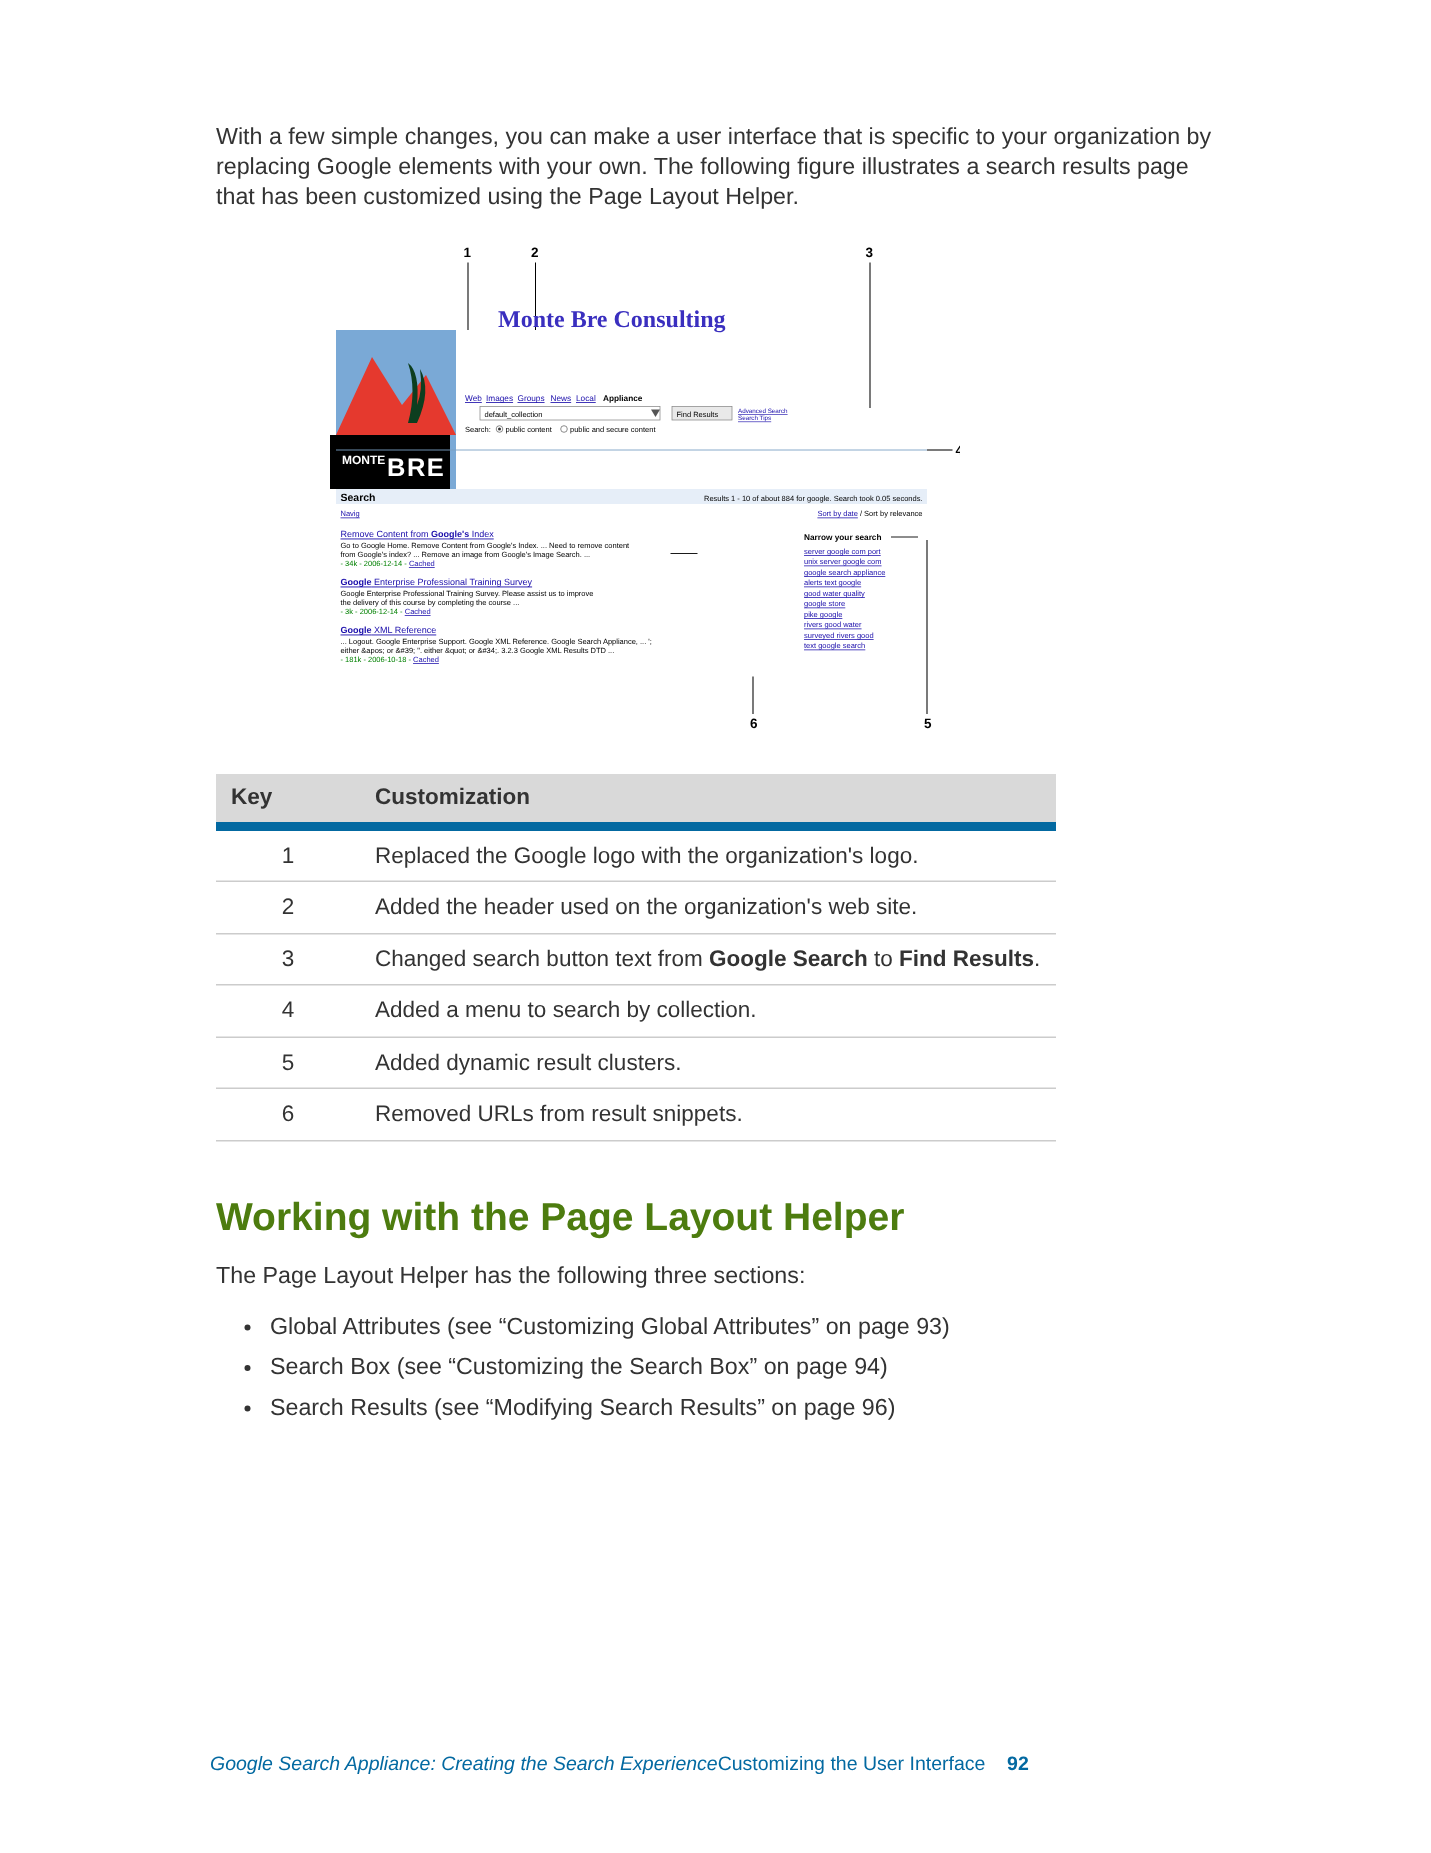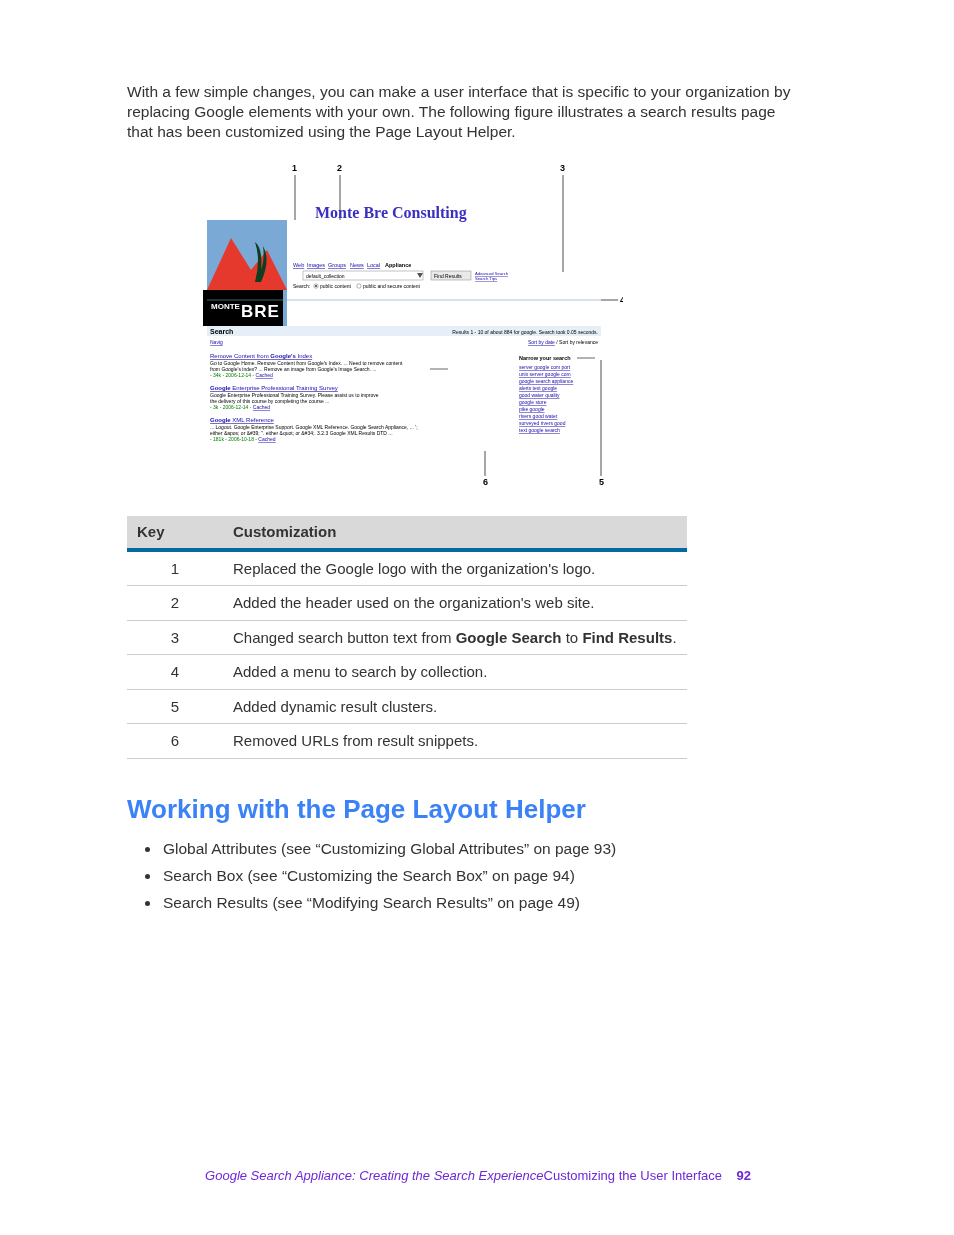--- a/index.html
+++ b/index.html
@@ -9,37 +9,37 @@
     height:1235px;
     position:relative;
     font-family:"Myriad Pro","Segoe UI",Arial,sans-serif;
     color:#333;
     font-size:15.5px;
     line-height:1.3;
     background:#fff;
   }
   .page{
     position:absolute;
-    left:127px; top:82px; width:676px;
+    left:144px; top:82px; width:676px;
   }
   p{margin:0 0 14px 0}
   .figwrap{margin:18px 0 26px 76px; width:420px;}
   .figwrap svg{display:block}
   .tbl{width:560px;border-collapse:collapse;font-size:15px;margin-top:8px;margin-bottom:34px}
-  .tbl th{background:#d9d9d9;text-align:left;font-weight:700;padding:6px 10px;border-bottom:4px solid #0369a1}
+  .tbl th{background:#d9d9d9;text-align:left;font-weight:700;padding:6px 10px;border-bottom:6px solid #0369a1}
   .tbl td{padding:7px 10px;border-bottom:1px solid #ccc;vertical-align:top}
   .tbl td:first-child{width:76px;text-align:center}
-  h2.section{color:#3b82f6;font-size:26px;font-weight:700;margin:0 0 12px 0}
+  h2.section{color:#4d7c0f;font-size:26px;font-weight:700;margin:0 0 12px 0}
   ul.b{margin:4px 0 14px 0;padding-left:34px}
   ul.b li{margin:7px 0;padding-left:2px}
   .footer{
     position:absolute;
     left:140px; width:676px; top:1168px;
-    font-size:13px; color:#6d28d9;
-    display:flex; justify-content:center;
+    font-size:13px; color:#0369a1;
+    display:flex; justify-content:flex-start;
   }
   .footer .l{font-style:italic}
   .footer .r b{font-weight:700}
 </style>
 </head>
 <body>
 
 <div class="page">
   <p>With a few simple changes, you can make a user interface that is specific to your organization by replacing Google elements with your own. The following figure illustrates a search results page that has been customized using the Page Layout Helper.</p>
 
@@ -166,24 +166,25 @@
           <td> Added dynamic result clusters.</td>
         </tr>
     <tr>
           <td>6</td>
           <td>Removed URLs from result snippets.</td>
         </tr>
   </tbody>
     </table>
 
   <h2 class="section">Working with the Page Layout Helper</h2>
+  <p>The Page Layout Helper has the following three sections:</p>
   <ul class="b">
     <li>Global Attributes (see “Customizing Global Attributes” on page 93)</li>
     <li>Search Box (see “Customizing the Search Box” on page 94)</li>
-    <li>Search Results (see “Modifying Search Results” on page 49)</li>
+    <li>Search Results (see “Modifying Search Results” on page 96)</li>
   </ul>
 </div>
 
 <div class="footer">
   <span class="l">Google Search Appliance: Creating the Search Experience</span>
   <span class="r">
     <span>Customizing the User Interface</span>&nbsp;&nbsp;&nbsp;&nbsp;<b>92</b>
   </span>
 </div>
 

